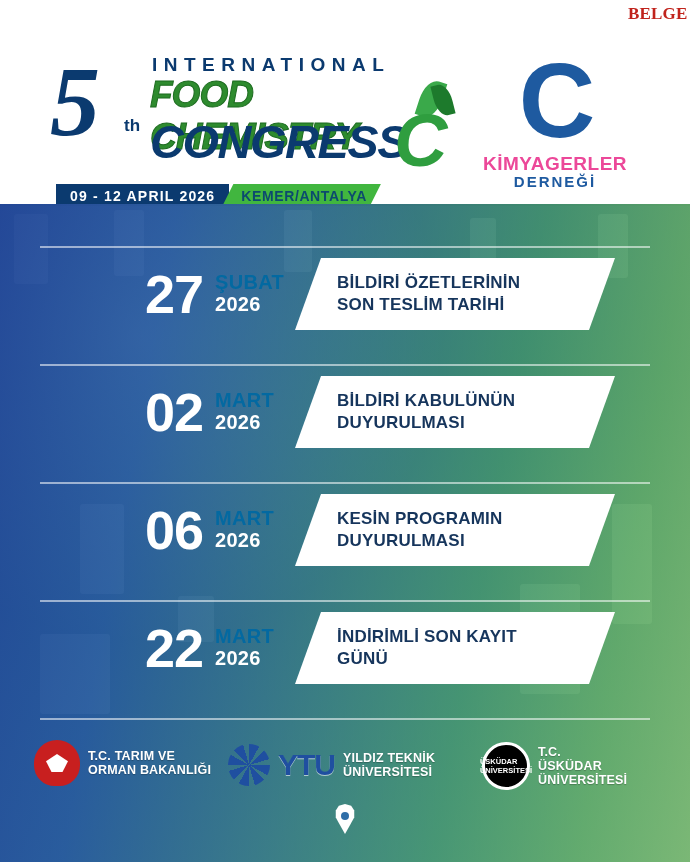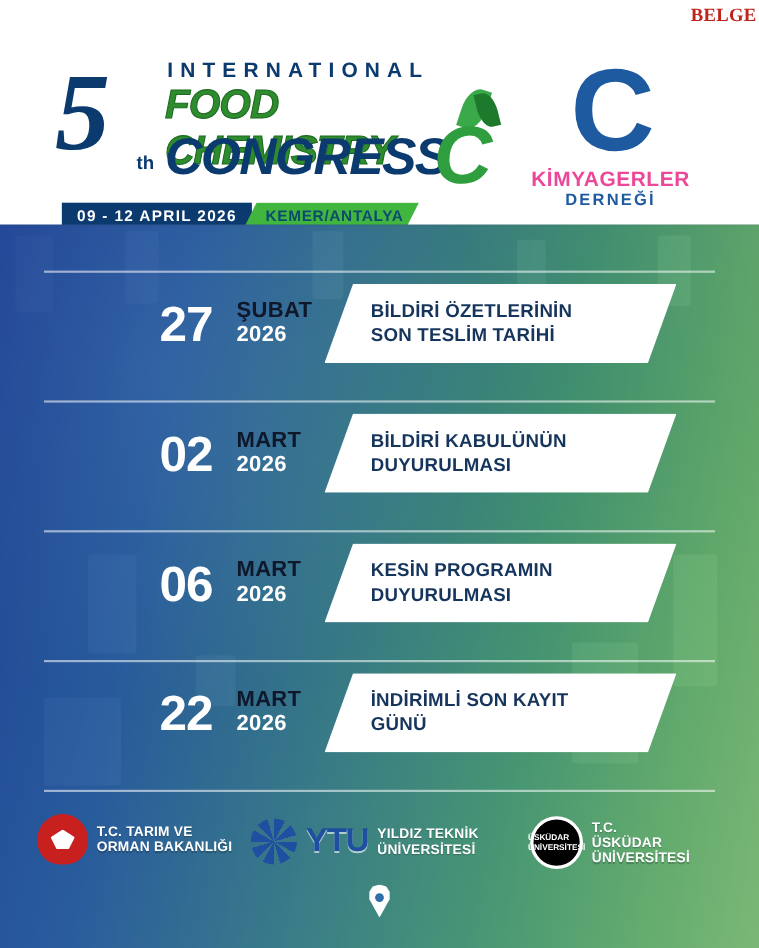--- a/index.html
+++ b/index.html
@@ -48,21 +48,21 @@
     font-family: "Liberation Serif", serif;
     font-style: italic;
     font-weight: 700;
     font-size: 100px;
     line-height: 100px;
     color: #0b3a6f;
     letter-spacing: -4px;
   }
   .th {
     position: absolute;
-    left: 84px; top: 105px;
+    left: 84px; top: 82px;
     font-family: "Liberation Sans", sans-serif;
     font-weight: 700;
     font-size: 17px;
     color: #0b3a6f;
   }
   .intl {
     position: absolute;
     left: 112px; top: 20px;
     font-weight: 700;
     font-size: 19px;
@@ -226,31 +226,31 @@
     position: absolute;
     left: 0; right: 0; top: 0;
     height: 2px;
     background: rgba(255,255,255,.55);
   }
   .trow .day {
     position: absolute;
     left: 105px; top: 26px;
     font-family: "Liberation Sans", sans-serif;
     font-weight: 700;
-    font-size: 45px;
+    font-size: 54px;
     line-height: 45px;
     color: #ffffff;
     letter-spacing: -1px;
   }
   .trow .month {
     position: absolute;
     left: 175px; top: 25px;
     font-weight: 700;
     font-size: 20px;
-    color: #0f172a;
+    color: #0369a1;
     letter-spacing: .3px;
   }
   .trow .year {
     position: absolute;
     left: 175px; top: 47px;
     font-weight: 700;
     font-size: 20px;
     color: #ffffff;
     letter-spacing: .3px;
   }

